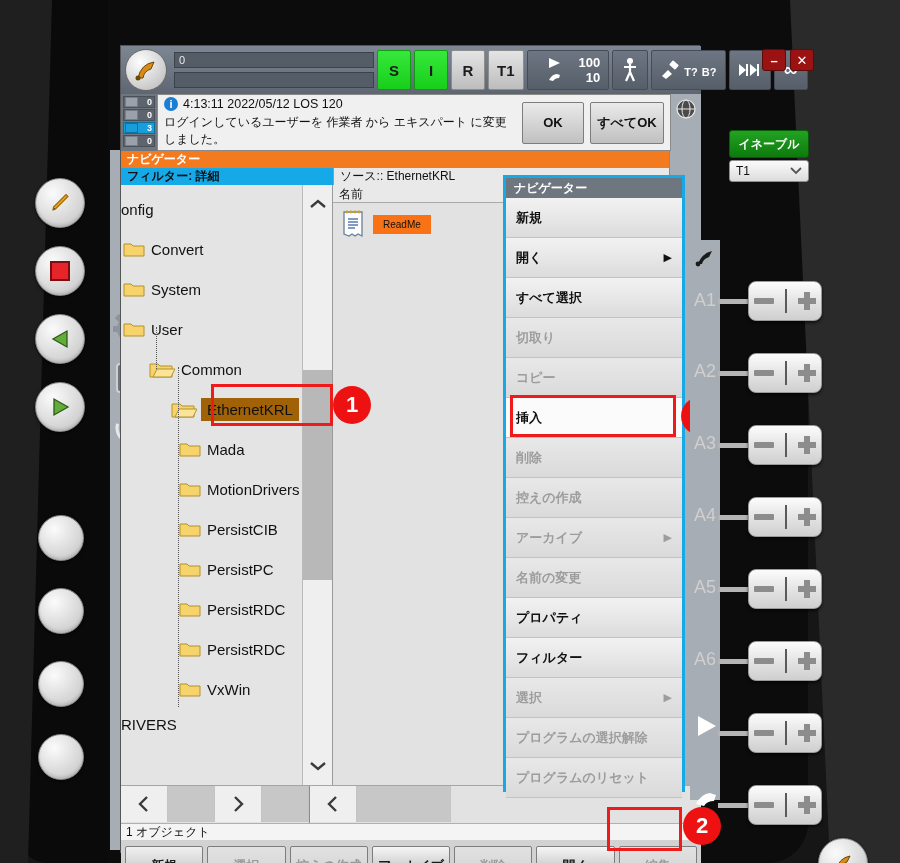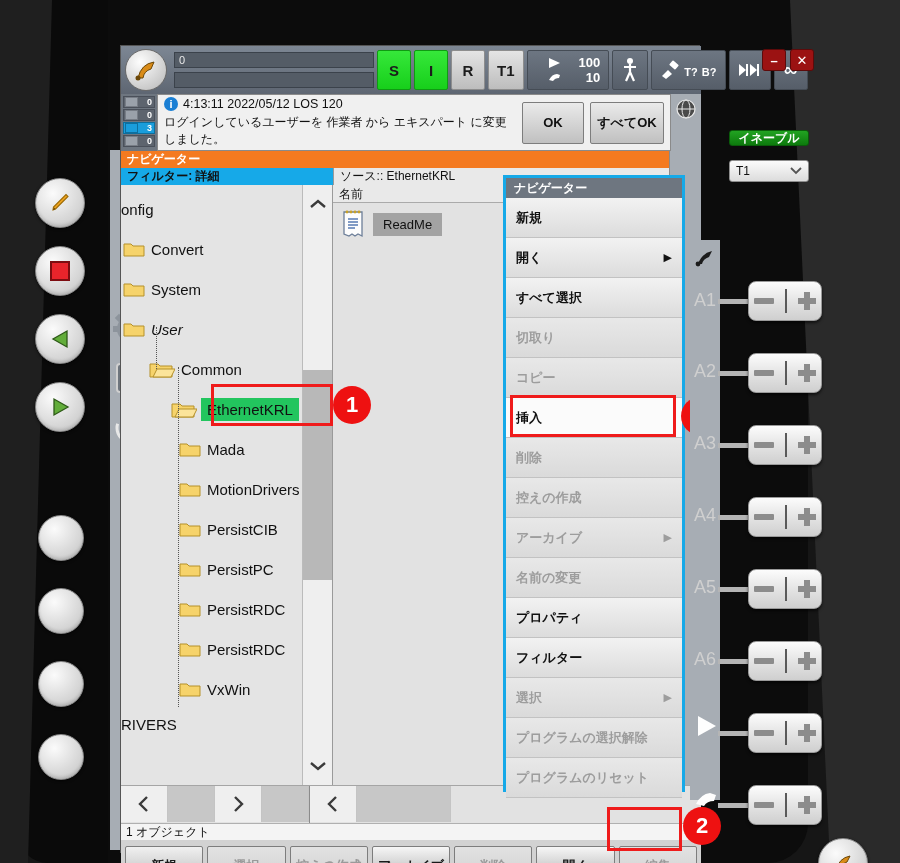--- a/index.html
+++ b/index.html
@@ -113,33 +113,33 @@
   .subhdr .rt { flex:1; background:#e9e9e9; color:#111; font-size:12px; padding-left:6px; line-height:17px;
                 border-left:1px solid #9a9a9a;}
 
   
   .content { position:absolute; left:0; top:139px; width:580px; height:600px; display:flex;
              background:#e2e2e2; }
   .treepane { width:212px; background:#e4e4e4; border-right:1px solid #9a9a9a; position:relative; overflow:hidden;}
   .treecol { position:absolute; left:0; top:0; width:182px; height:600px; padding-top:4px; }
   .trow { height:40px; display:flex; align-items:center; position:relative; font-size:15px; color:#111;}
   .trow .lbl { margin-left:6px; white-space:nowrap; }
-  .trow.sel .lbl { background:#22c55e; padding:3px 6px; margin-left:4px; }
+  .trow.sel .lbl { background:#a16207; padding:3px 6px; margin-left:4px; }
   .dots { position:absolute; border-left:1px dotted #555; }
   .scrollcol { position:absolute; right:0; top:0; width:30px; height:600px; background:#efefef;
                border-left:1px solid #bbb; }
   .arrowbtn { width:30px; height:38px; display:flex; align-items:center; justify-content:center;
               background:#efefef; }
   .thumb { position:absolute; left:0; width:30px; background:#b8b8b8; }
 
   .listpane { flex:1; background:#e2e2e2; position:relative; }
   .listhdr { height:18px; background:#e9e9e9; border-bottom:1px solid #aaa;
              font-size:12px; padding-left:6px; line-height:18px; color:#111; }
   .fileitem { display:flex; align-items:center; padding:6px 0 0 8px; }
-  .fileitem .nm { font-size:13px; color:#111; background:#a3a3a3; padding:4px 10px; margin-left:6px;}
+  .fileitem .nm { font-size:10px; color:#111; background:#f97316; padding:4px 10px; margin-left:6px;}
 
   
   .pagebar { position:absolute; left:0; top:739px; width:580px; height:38px; display:flex;
              background:#e2e2e2; border-top:1px solid #a5a5a5; }
   .pgbtn { width:47px; height:36px; display:flex; align-items:center; justify-content:center;
            background:#efefef; border-right:1px solid #c4c4c4; font-size:18px; color:#444; }
   .pgfill { width:47px; height:36px; background:#c7c7c7; border-right:1px solid #c4c4c4; }
   .pgfill.wide { width:94px; }
   .vsplit { width:1px; background:#8b8b8b; }
 
@@ -178,21 +178,21 @@
   
   .hl { position:absolute; border:3px solid #ef1b1b; pointer-events:none; }
   .callout { position:absolute; width:38px; height:38px; border-radius:50%;
              background:#ee1111; color:#fff; font-size:22px; font-weight:bold;
              display:flex; align-items:center; justify-content:center; }
 
   
   .winbtn { position:absolute; width:24px; height:22px; border-radius:3px;
             display:flex; align-items:center; justify-content:center;
             background:#9b1212; border:1px solid #5d0a0a; color:#fff; font-size:13px; font-weight:bold; }
-  .enable-btn { position:absolute; left:729px; top:130px; width:80px; height:16px;
+  .enable-btn { position:absolute; left:729px; top:130px; width:80px; height:28px;
                 background: linear-gradient(to bottom,#22a322,#0d7a0d); border:1px solid #0a5c0a;
                 border-radius:3px; color:#fff; font-size:12px; font-weight:bold;
                 display:flex; align-items:center; justify-content:center; }
   .mode-sel { position:absolute; left:729px; top:160px; width:80px; height:22px;
               background: linear-gradient(to bottom,#fbfbfb,#dcdcdc); border:1px solid #8d8d8d;
               border-radius:3px; display:flex; align-items:center; justify-content:space-between;
               padding:0 6px; font-size:12px; color:#111; }
 
   .axiscol { position:absolute; left:690px; top:240px; width:30px; height:560px; background:#a7adb4; }
   .axislbl { position:absolute; left:694px; font-size:18px; color:#cfcfcf; font-weight:normal; }
@@ -399,21 +399,21 @@
               <path d="M1 4 h7 l2 2 h11 v10 h-20 z" fill="#f6d36b" stroke="#b5912b" stroke-width="1"></path>
             </svg>
             <span class="lbl">Convert</span>
           </div>
           <div class="trow" style="padding-left:2px;">
             <svg width="22" height="18" viewBox="0 0 22 18">
               <path d="M1 4 h7 l2 2 h11 v10 h-20 z" fill="#f6d36b" stroke="#b5912b" stroke-width="1"></path>
             </svg>
             <span class="lbl">System</span>
           </div>
-          <div class="trow" style="padding-left:2px;font-style:italic;">
+          <div class="trow" style="padding-left:2px;">
             <svg width="22" height="18" viewBox="0 0 22 18">
               <path d="M1 4 h7 l2 2 h11 v10 h-20 z" fill="#f6d36b" stroke="#b5912b" stroke-width="1"></path>
             </svg>
             <span class="lbl">User</span>
           </div>
           <div class="trow" style="padding-left:28px;">
             <svg width="26" height="20" viewBox="0 0 26 20">
               <path d="M1 5 h8 l2 2 h12 v11 h-22 z" fill="#f6d36b" stroke="#b5912b" stroke-width="1"></path>
               <path d="M4 18 l4-8 h18 l-4 8 z" fill="#fbe49a" stroke="#b5912b" stroke-width="1"></path>
             </svg>

